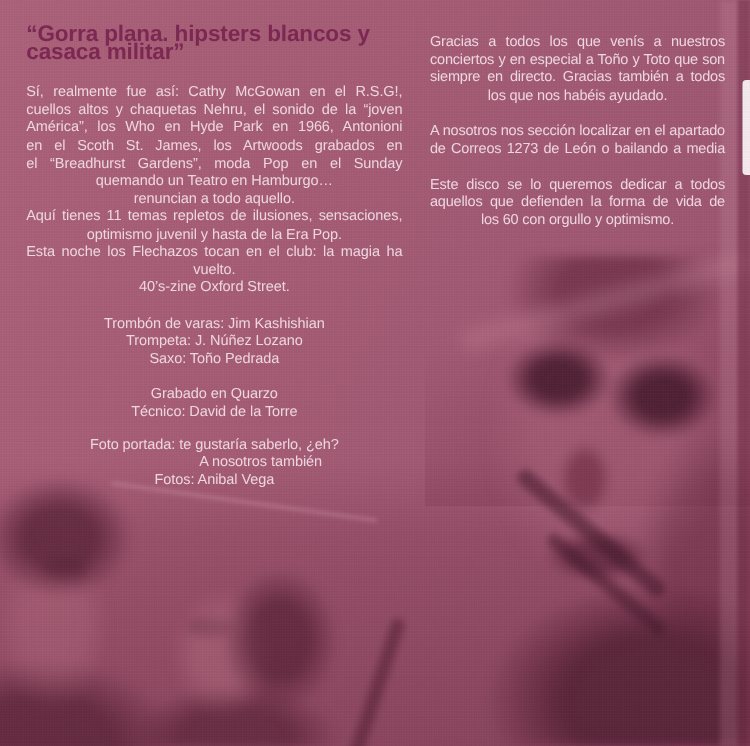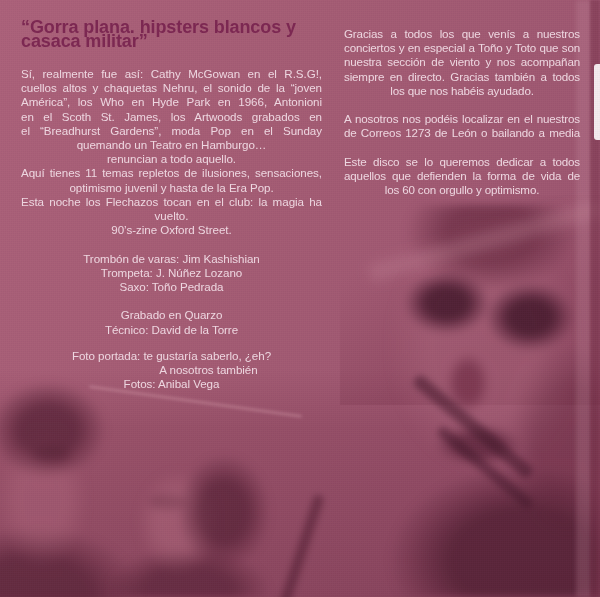--- a/index.html
+++ b/index.html
@@ -122,21 +122,21 @@
           </div>
           <div class="para">
             <div class="line just">Aquí tienes 11 temas repletos de ilusiones, sensaciones,</div>
             <div class="line">optimismo juvenil y hasta de la Era Pop.</div>
           </div>
           <div class="para">
             <div class="line just">Esta noche los Flechazos tocan en el club: la magia ha</div>
             <div class="line">vuelto.</div>
           </div>
           <div class="para">
-            <div class="line">90’s-zine Oxford Street.</div>
+            <div class="line">40’s-zine Oxford Street.</div>
           </div>
         </div>
 
       <div class="g1"></div>
       <div>
           <div class="line">Trombón de varas: Jim Kashishian</div>
           <div class="line">Trompeta: J. Núñez Lozano</div>
           <div class="line">Saxo: Toño Pedrada</div>
         </div>
 
@@ -154,26 +154,25 @@
       </div>
 
       <div class="g3"></div>
     </div>
 
     <div class="col col-right">
       <div>
           <div class="para">
             <div class="line just">Gracias a todos los que venís a nuestros</div>
             <div class="line just">conciertos y en especial a Toño y Toto que son</div>
-            <div class="line just">nuestra sección de viento y nos acompañan</div>
             <div class="line just">siempre en directo. Gracias también a todos</div>
             <div class="line">los que nos habéis ayudado.</div>
           </div>
           <div class="para">
-            <div class="line just">A nosotros nos podéis localizar en el nuestros</div>
+            <div class="line just">A nosotros nos sección localizar en el apartado</div>
             <div class="line just">de Correos 1273 de León o bailando a media</div>
           </div>
           <div class="para">
             <div class="line just">Este disco se lo queremos dedicar a todos</div>
             <div class="line just">aquellos que defienden la forma de vida de</div>
             <div class="line">los 60 con orgullo y optimismo.</div>
           </div>
         </div>
     </div>
 

